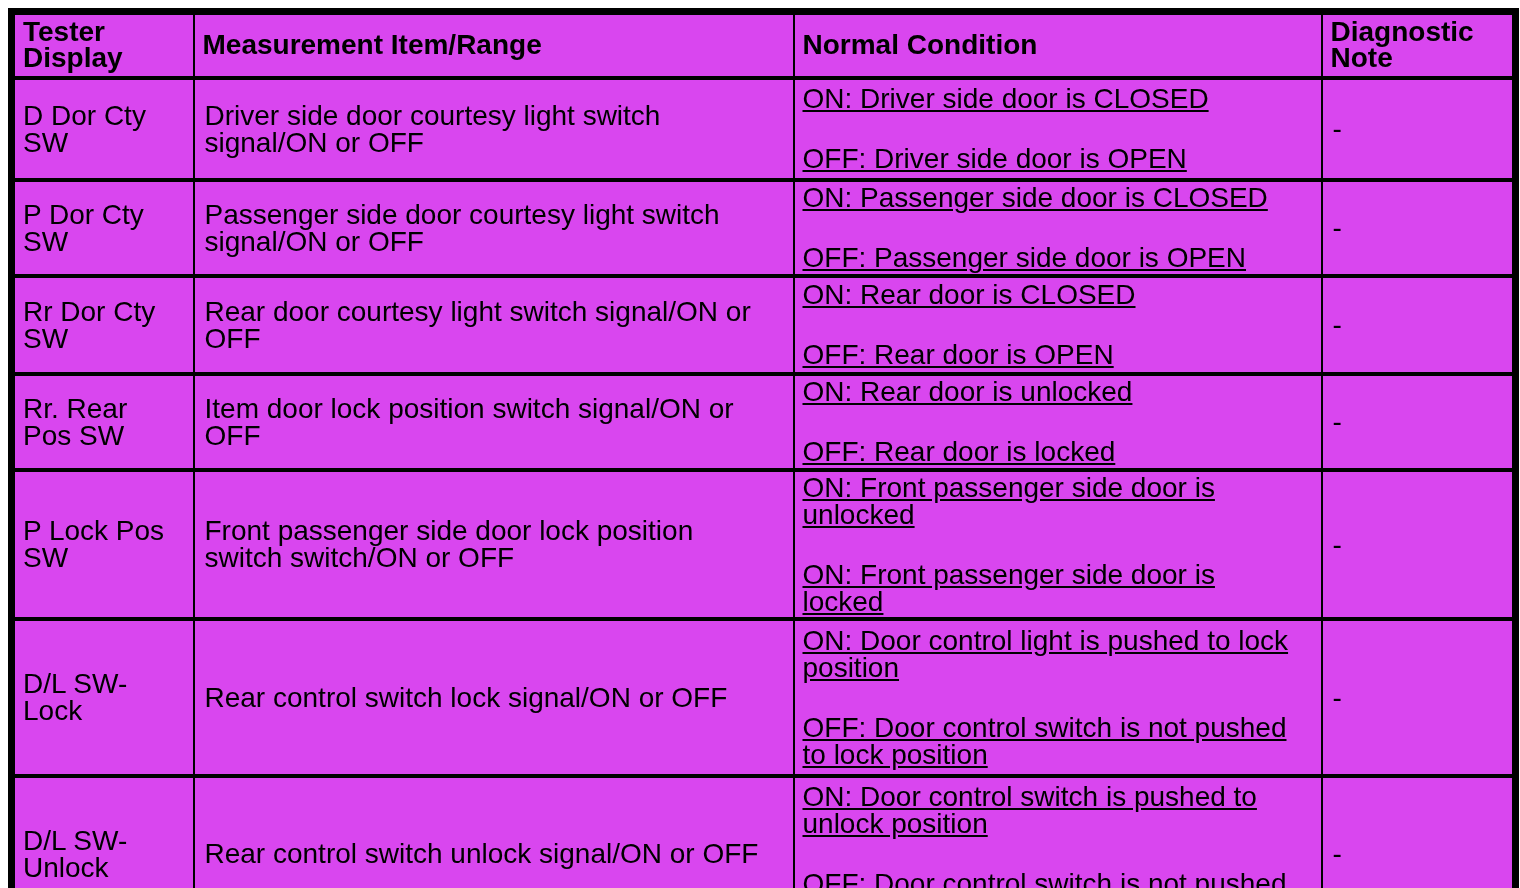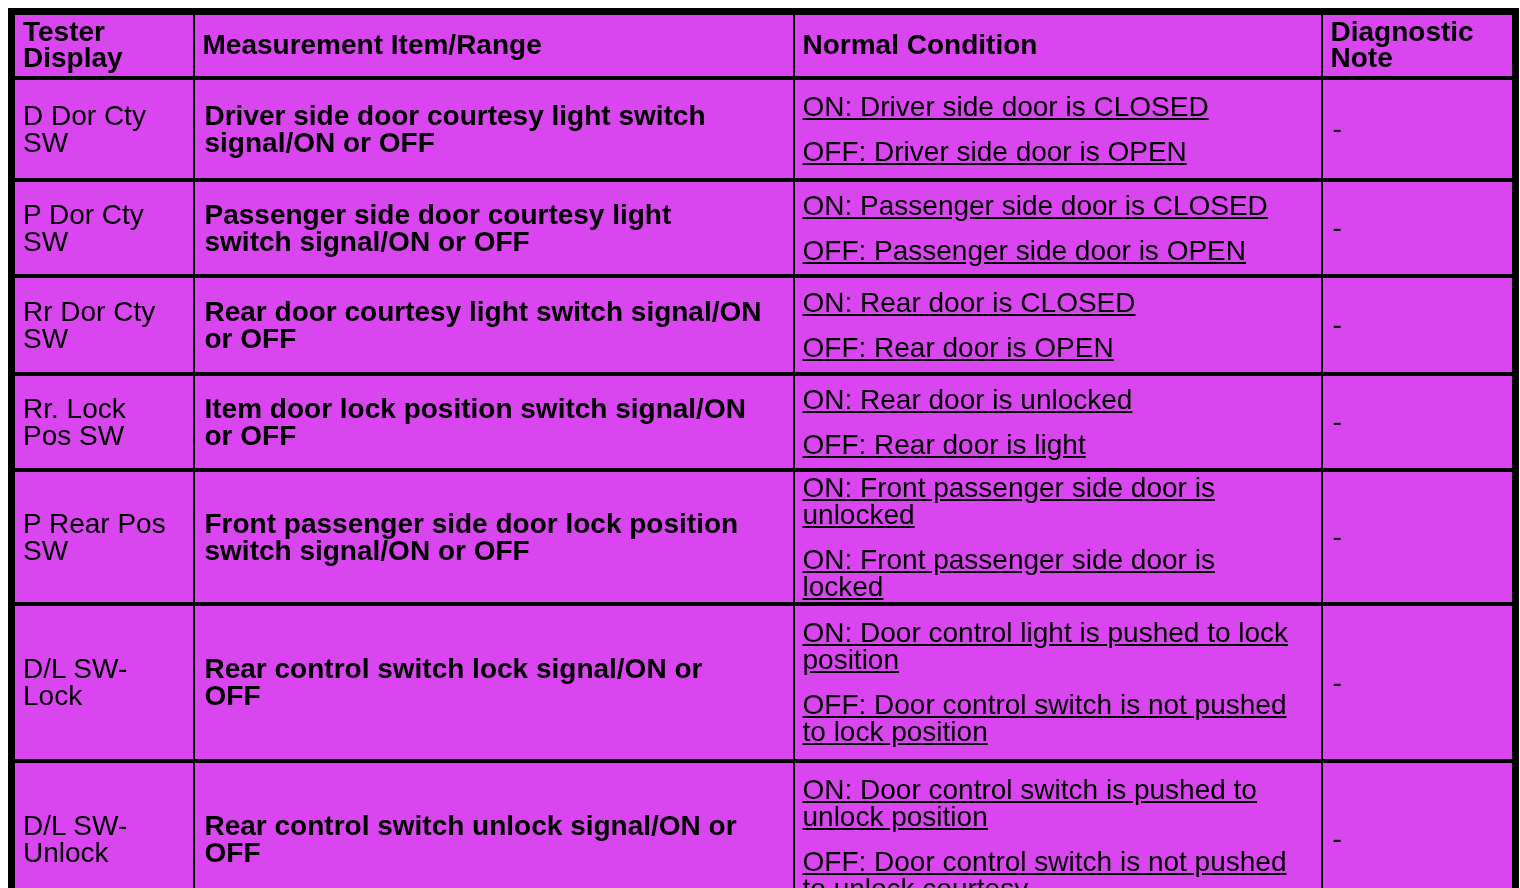--- a/index.html
+++ b/index.html
@@ -46,29 +46,29 @@
 
   th {
     font-weight: bold;
     text-align: left;
     padding: 4px 8px 4px 8px;
     line-height: 26px;
   }
   th.center { text-align: left; }
 
   td.c1 { padding: 2px 16px 2px 8px; }
-  td.c2 { padding: 2px 30px 2px 10px; font-weight: bold; }
+  td.c2 { padding: 2px 30px 2px 10px; }
   td.c3 { padding: 2px 18px 2px 8px; text-decoration: underline; }
   td.c4 { padding: 2px 6px 2px 10px; }
 
   td.c3 p {
     margin: 0;
   }
   td.c3 p + p {
-    margin-top: 18px;
+    margin-top: 33px;
   }
 </style>
 </head>
 <body>
 
 <div class="page">
   <table class="data-table">
     <colgroup>
       <col style="width:182px">
       <col style="width:600px">
@@ -108,32 +108,32 @@
     <td class="c1">Rr Dor Cty SW</td>
     <td class="c2">Rear door courtesy light switch signal/ON or OFF</td>
     <td class="c3">
             <p>ON: Rear door is CLOSED</p>
             <p>OFF: Rear door is OPEN</p>
           </td>
     <td class="c4">-</td>
   </tr>
 
   <tr>
-    <td class="c1">Rr. Lock Pos SW</td>
+    <td class="c1">Rr. Rear Pos SW</td>
     <td class="c2">Item door lock position switch signal/ON or OFF</td>
     <td class="c3">
             <p>ON: Rear door is unlocked</p>
-            <p>OFF: Rear door is light</p>
+            <p>OFF: Rear door is locked</p>
           </td>
     <td class="c4">-</td>
   </tr>
 
   <tr>
-    <td class="c1">P Rear Pos SW</td>
-    <td class="c2">Front passenger side door lock position switch signal/ON or OFF</td>
+    <td class="c1">P Lock Pos SW</td>
+    <td class="c2">Front passenger side door lock position switch switch/ON or OFF</td>
     <td class="c3">
             <p>ON: Front passenger side door is unlocked</p>
             <p>ON: Front passenger side door is locked</p>
           </td>
     <td class="c4">-</td>
   </tr>
 
   <tr>
     <td class="c1">D/L SW-Lock</td>
     <td class="c2">Rear control switch lock signal/ON or OFF</td>

